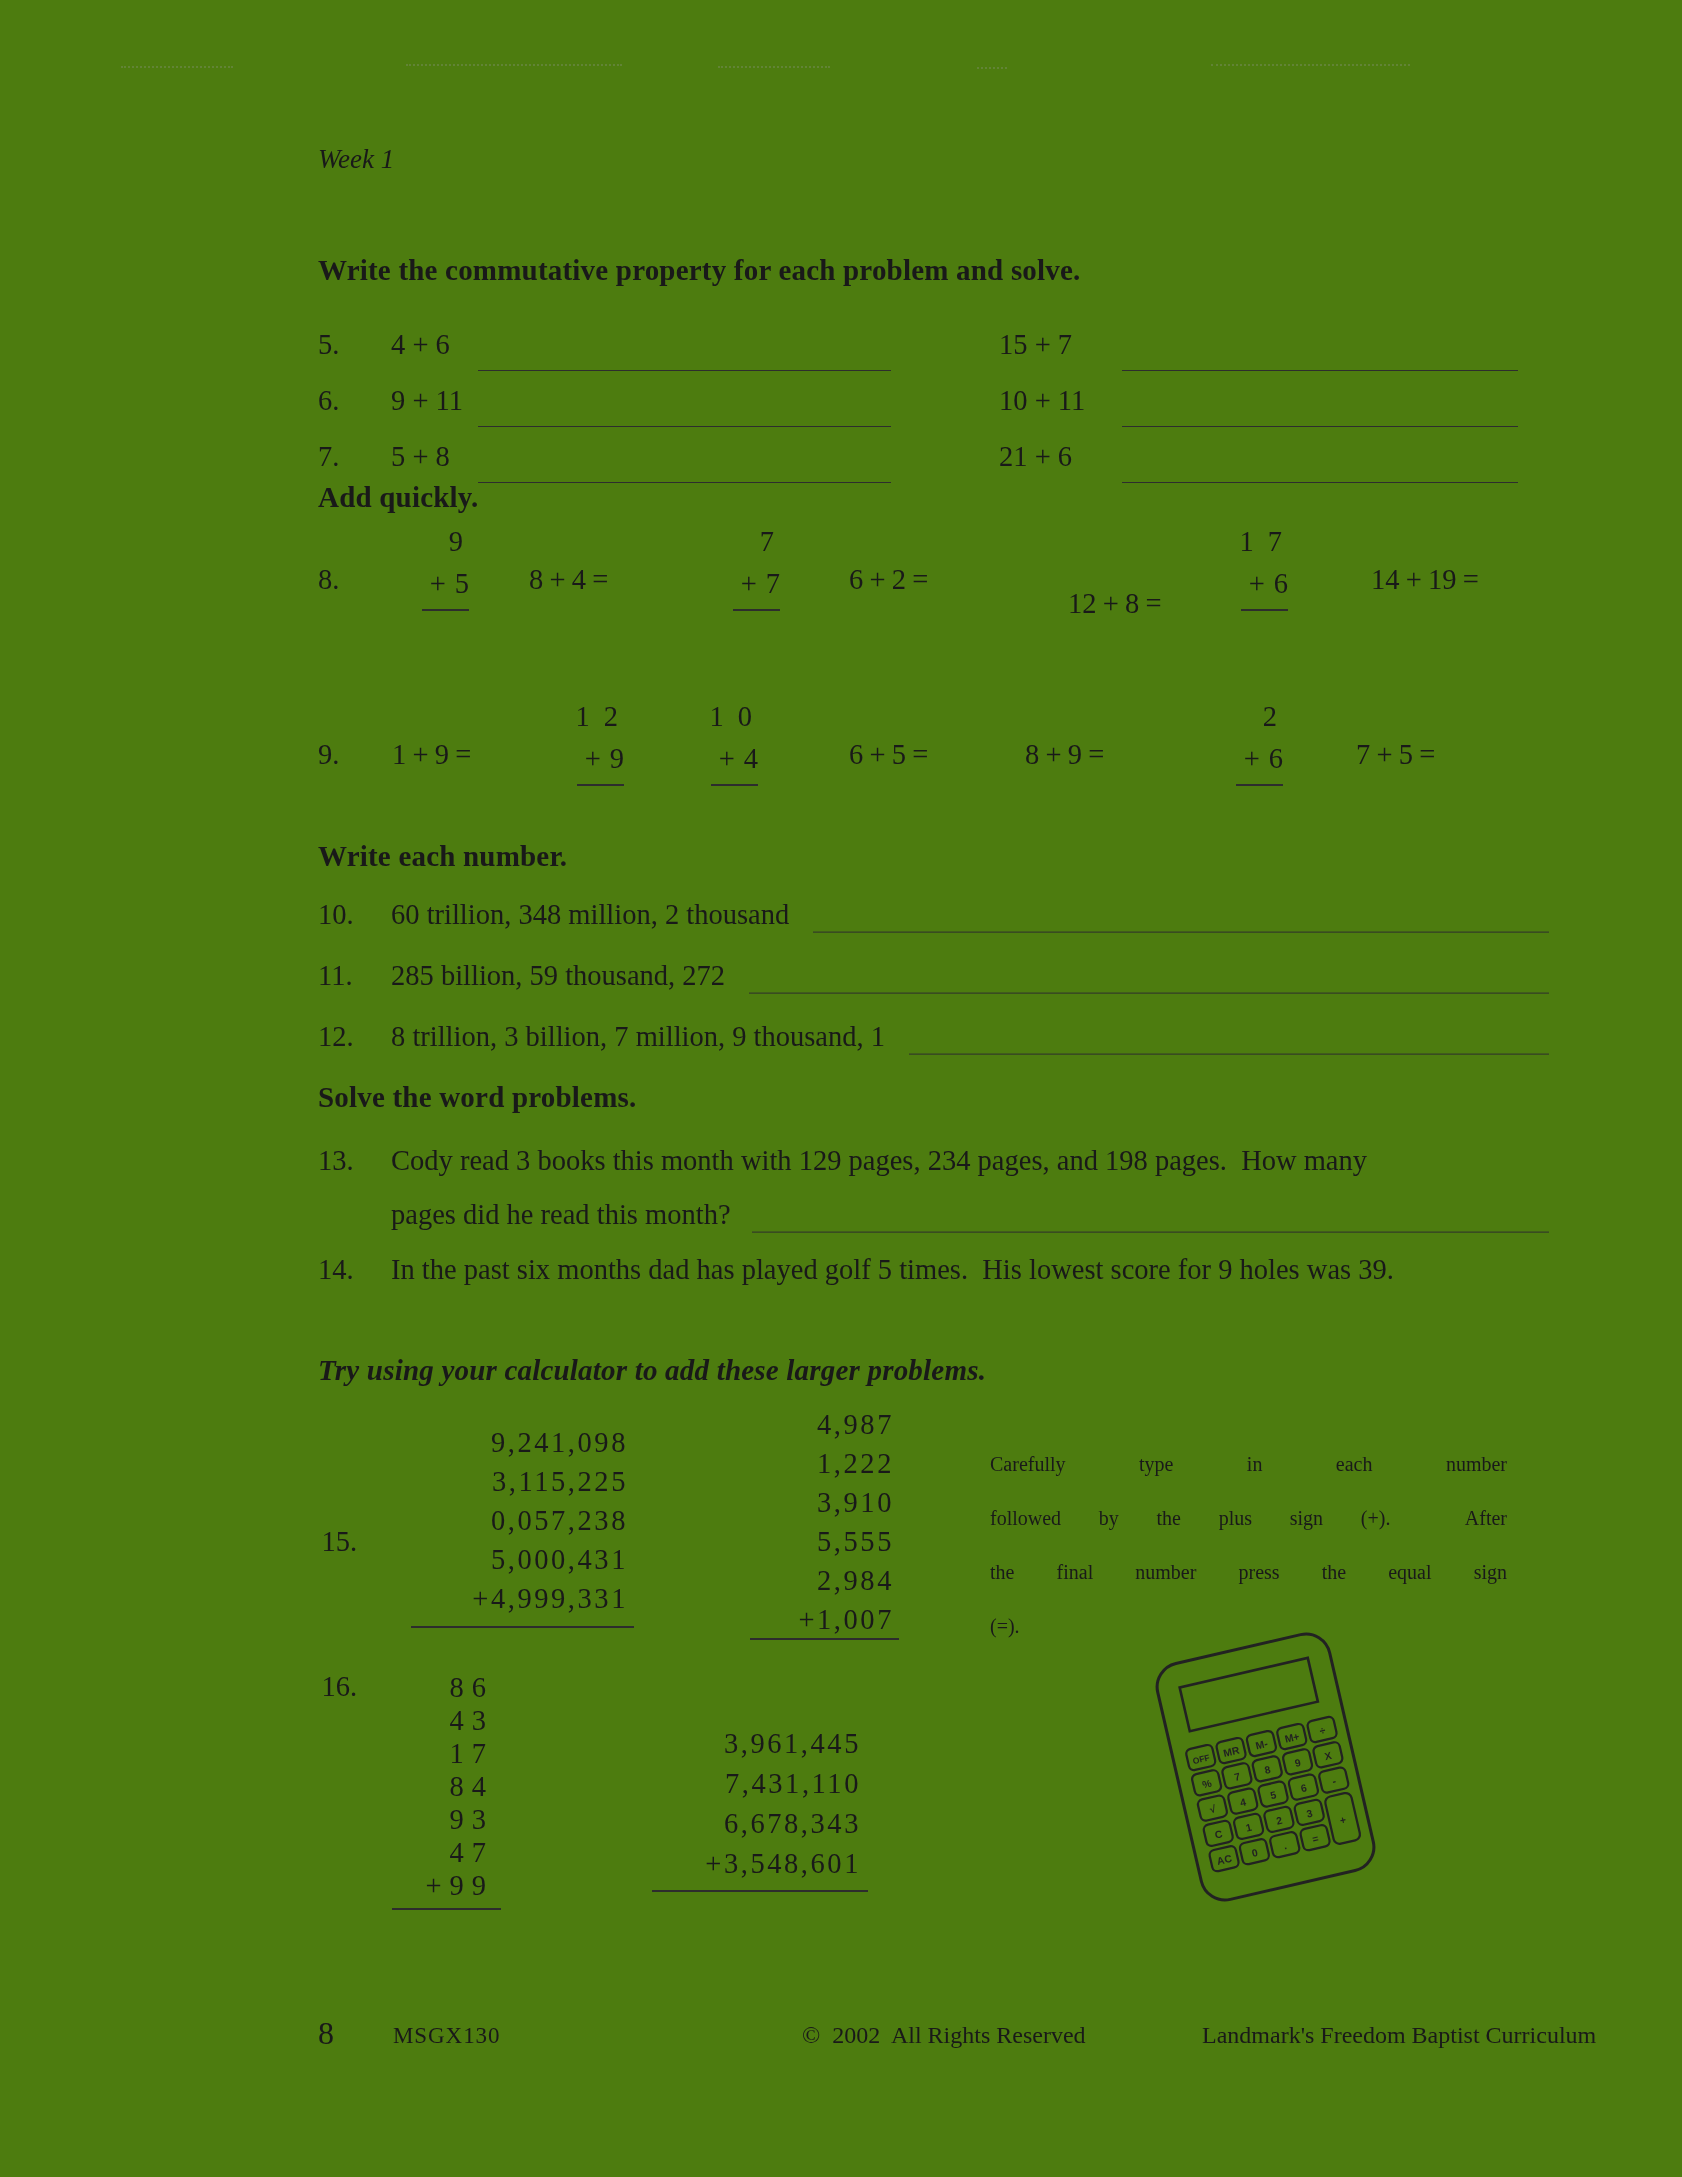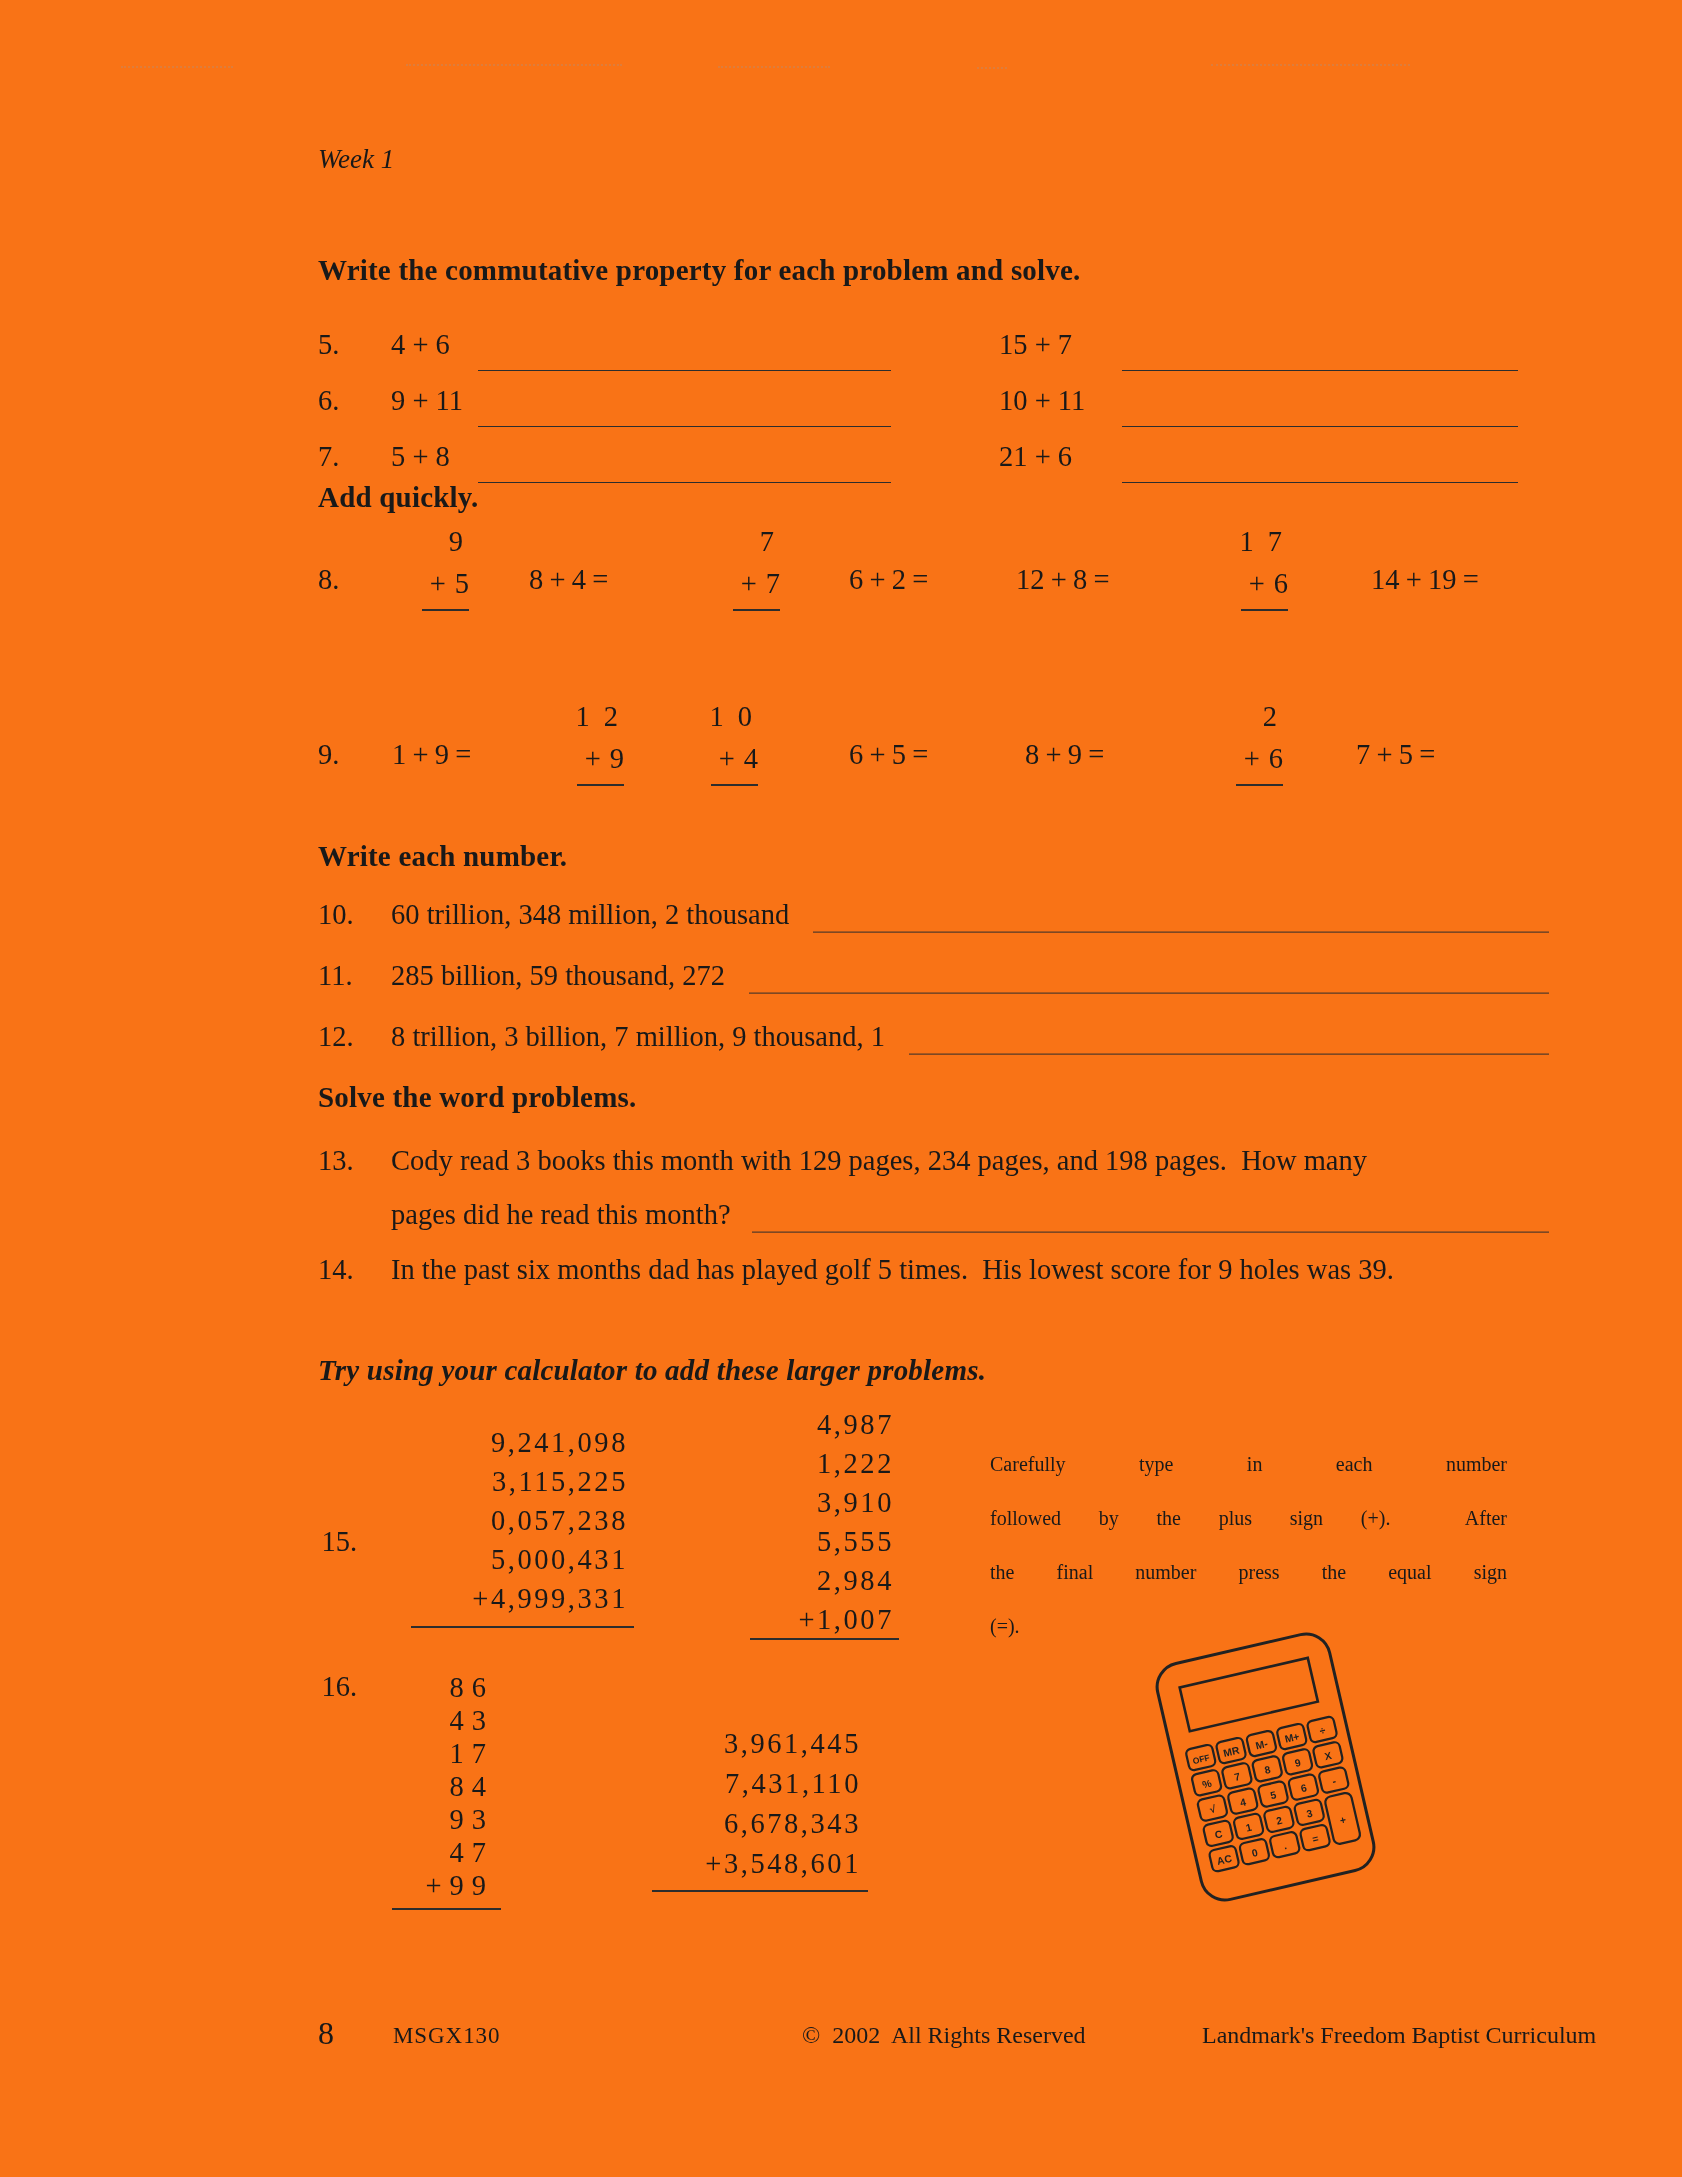--- a/index.html
+++ b/index.html
@@ -1,19 +1,19 @@
 <!DOCTYPE html>
 <html style="font-size:14px"><head>
 <meta charset="utf-8">
 <title>Worksheet</title>
 <style>
   html,body{margin:0;padding:0;background:#e8e8e8;}
   .page{
     position:relative; width:1683px; height:2177px; margin:0 auto;
-    background:#f97316; color:#191919;
+    background:#4d7c0f; color:#191919;
     font-family:"Liberation Serif", serif; font-size:28.5px; overflow:hidden;
   }
   .abs{position:absolute;}
   .italic{font-style:italic;}
   .hd{font-weight:bold; font-size:29px; letter-spacing:0.2px;}
   .keepsp{white-space:pre-wrap;}
 
   
   .noise{position:absolute; border-top:2.6px dotted #9a9a9a; opacity:.28; height:0;}
 
@@ -105,21 +105,21 @@
       <span class="vbot" style="display:block;">+ 5</span>
       <span class="vline" style="display:block;"></span>
     </span>
     <span class="qe" style="left:211px;">8 + 4 =</span>
     <span class="vadd" style="left:391px;width:71px;">
       <span class="vtop" style="display:block;">7</span>
       <span class="vbot" style="display:block;">+ 7</span>
       <span class="vline" style="display:block;"></span>
     </span>
     <span class="qe" style="left:531px;">6 + 2 =</span>
-    <span class="qe" style="left:698px;">12 + 8 =</span>
+    <span class="qe" style="left:750px;margin-top:24px;">12 + 8 =</span>
     <span class="vadd" style="left:894px;width:76px;">
       <span class="vtop" style="display:block;">1 7</span>
       <span class="vbot" style="display:block;">+ 6</span>
       <span class="vline" style="display:block;"></span>
     </span>
     <span class="qe" style="left:1053px;">14 + 19 =</span>
   </div>
 
   <div class="qrow" style="top:697px;">
     <span class="qn" style="left:0;">9.</span>

